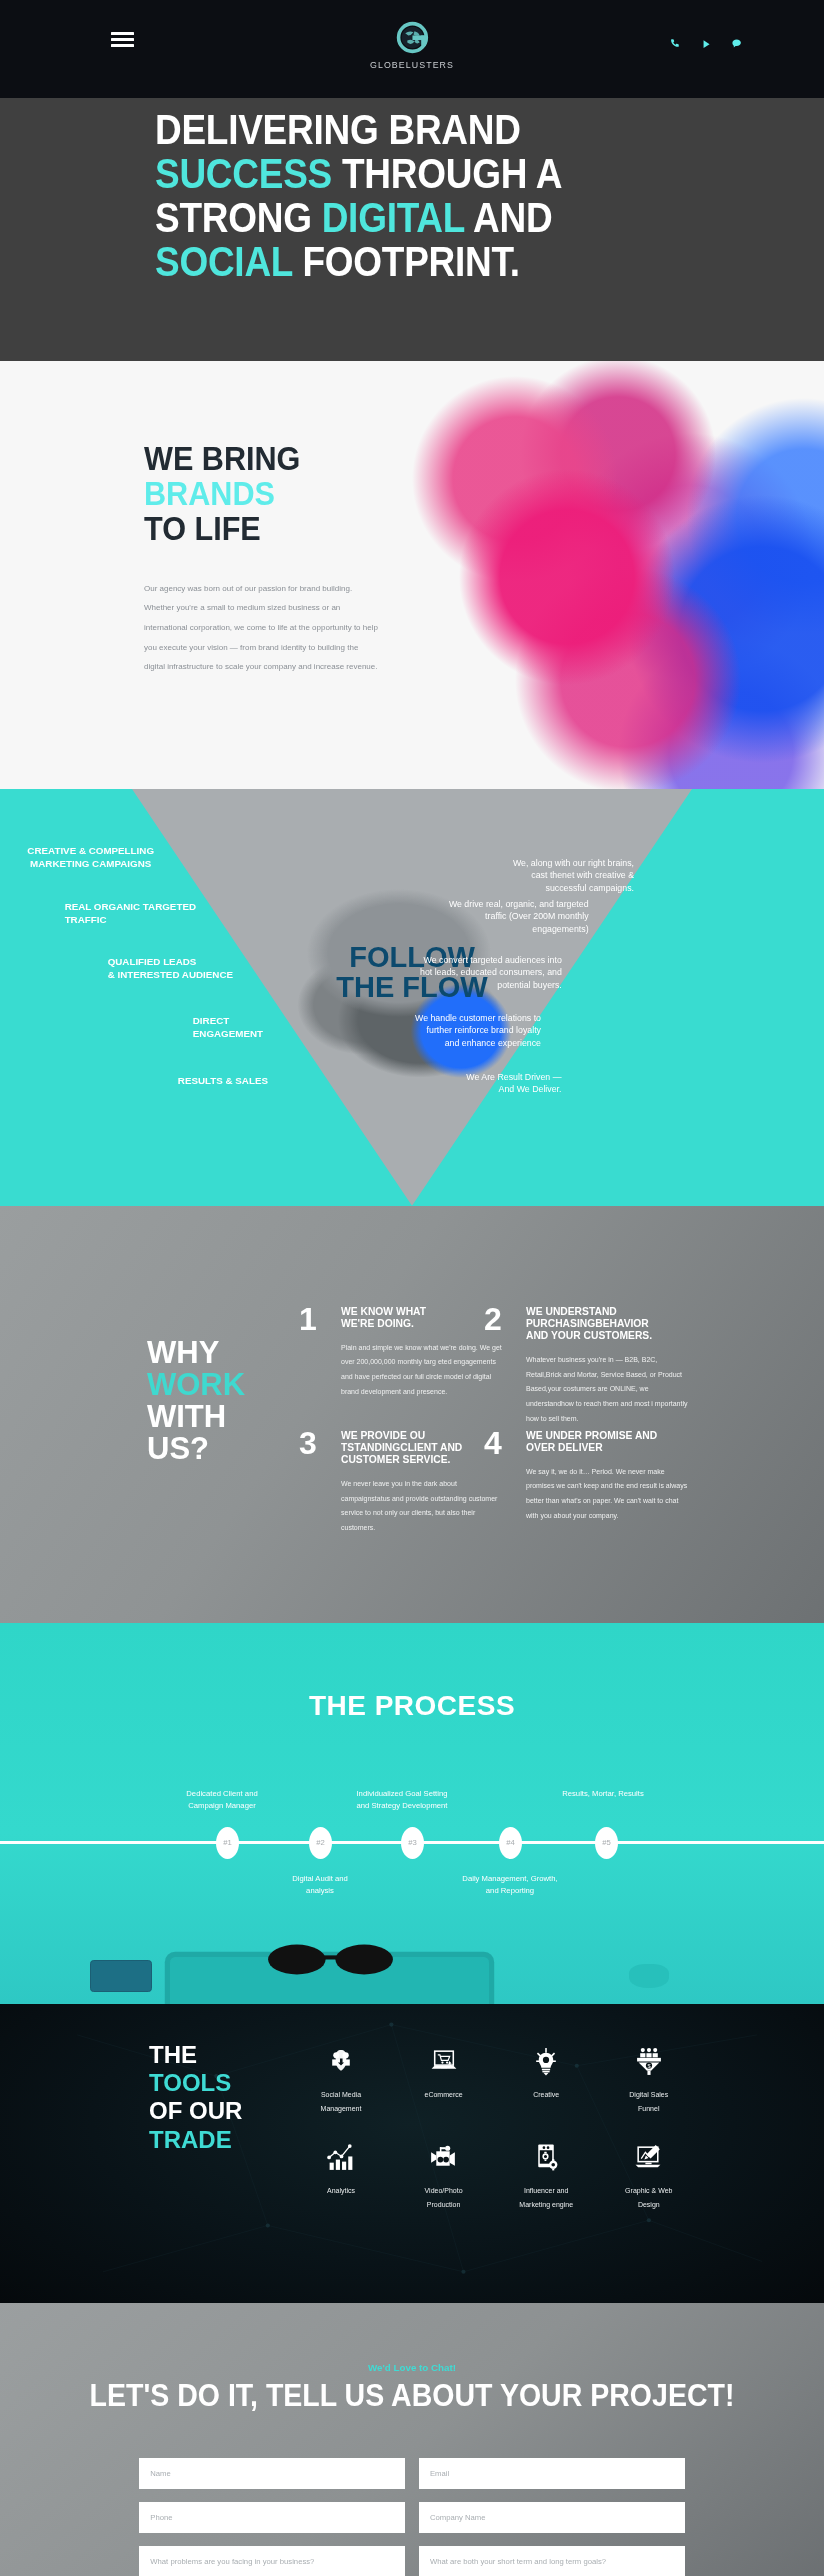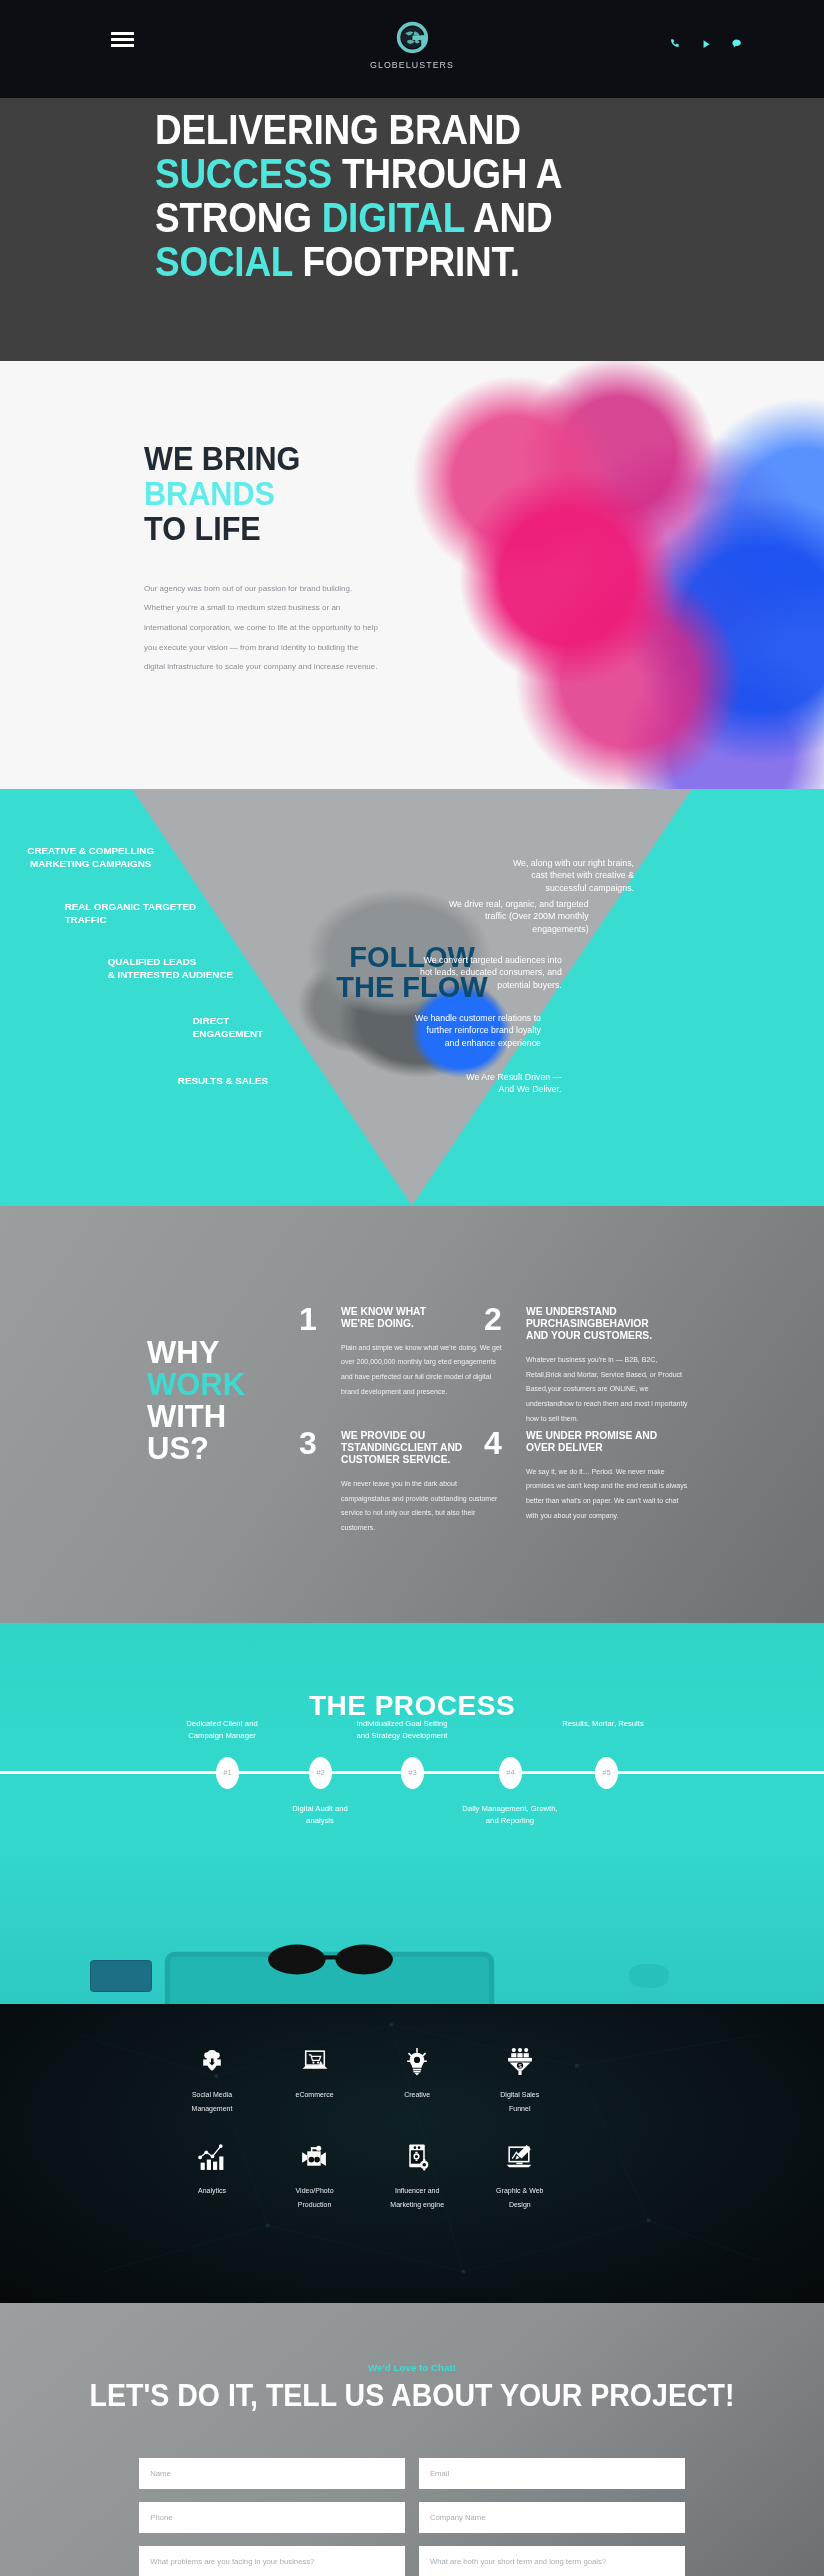--- a/index.html
+++ b/index.html
@@ -140,21 +140,21 @@
   .process {
     position:relative; height:381px;
     background:linear-gradient(180deg,#2fd6c8 0%,#34d9cd 55%,#2ec8c4 100%);
     overflow:hidden;
   }
   .process h2 {
     text-align:center; padding-top:67px; color:#fff; font-size:28px;
     font-weight:bold; text-transform:uppercase; letter-spacing:0.5px;
     font-family:"Liberation Sans Narrow","Liberation Sans",sans-serif;
   }
-  .timeline { position:relative; height:103px;padding-left:25px; }
+  .timeline { position:relative; margin-top:70px; height:103px;padding-left:25px; }
   .tl-line { position:absolute; left:0; right:0; top:49px; height:3.1px; background:#fff; }
   .tl-dot {
     position:absolute; top:35px; width:23px; height:32px; border-radius:50%;
     background:#fff; display:flex; align-items:center; justify-content:center;
     color:#a9adb0; font-size:7.7px;
   }
   .tl-lab {
     position:absolute; width:124px; text-align:center; color:#fff;
     font-size:7.7px; line-height:1.6;
   }
@@ -386,20 +386,26 @@
       <g fill="#2a5a66">
         <circle cx="420" cy="140" r="4"></circle>
           <circle cx="760" cy="40" r="4"></circle>
         <circle cx="1120" cy="120" r="4"></circle>
           <circle cx="520" cy="430" r="4"></circle>
         <circle cx="900" cy="520" r="4"></circle>
           <circle cx="1260" cy="420" r="4"></circle>
       </g>
     </svg>
     <div class="tools-inner">
+      <h2>
+        <span>THE</span><br>
+        <span class="cy4">TOOLS</span><br>
+        <span>OF OUR</span><br>
+        <span class="cy4">TRADE</span>
+      </h2>
       <div class="tool-grid">
 
         <div class="tool">
           <div class="ic">
             <svg width="30" height="30" viewBox="0 0 58 58" fill="#fff">
               <circle cx="20" cy="16" r="6"></circle>
                 <circle cx="38" cy="16" r="6"></circle>
               <path d="M12 24h16v12H12z"></path>
                 <path d="M30 24h16v12H30z"></path>
               <path d="M29 6c6 0 10 4 10 10v14c0 9-10 16-10 16s-10-7-10-16V16c0-6 4-10 10-10z" opacity=".95"></path>

